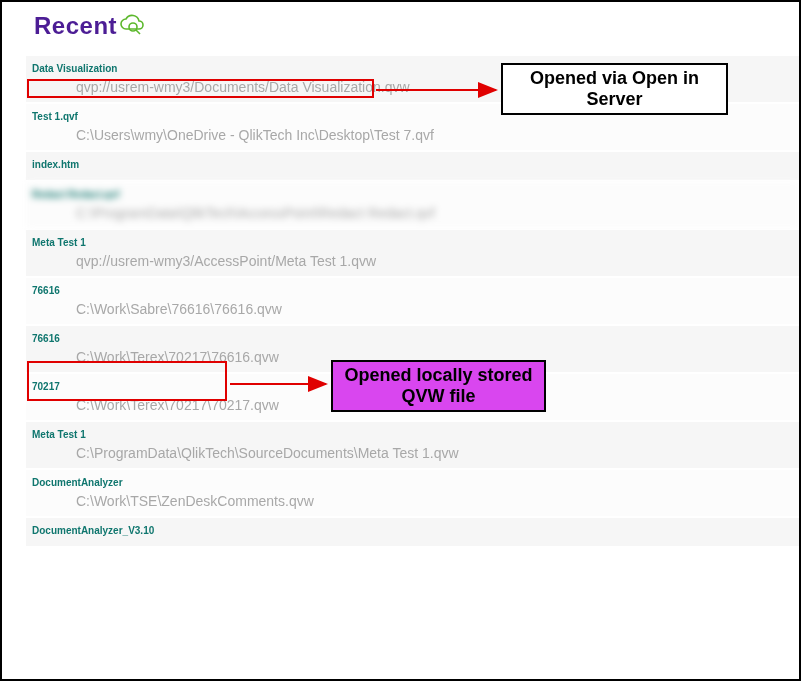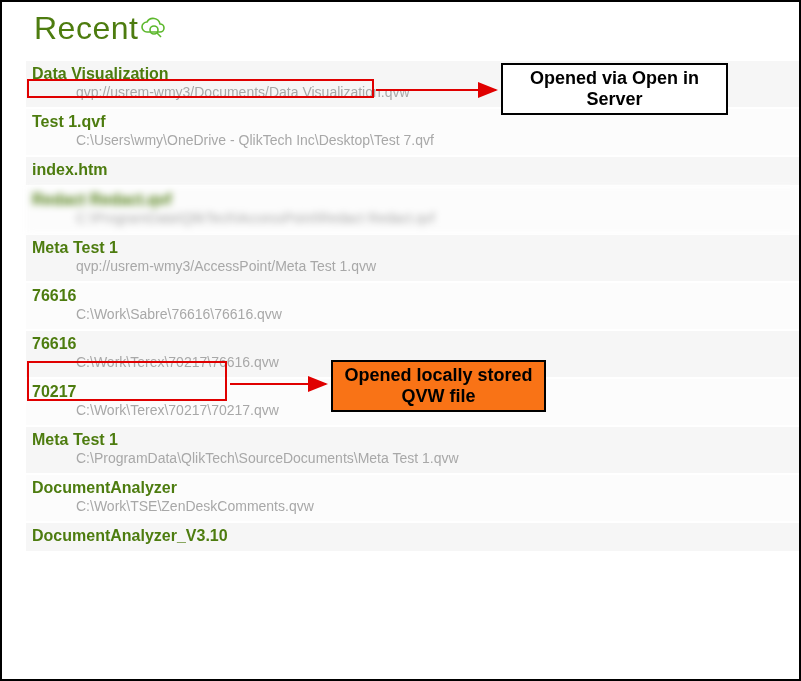--- a/index.html
+++ b/index.html
@@ -12,42 +12,42 @@
     padding: 8px 0 0 24px;
     border: 2px solid #000;
   }
   .header {
     display: flex;
     align-items: center;
     margin-bottom: 14px;
     padding-left: 8px;
   }
   .header-title {
-    font-size: 32px;
-    font-weight: 400;
-    color: #4d7c0f;
+    font-size: 24px;
+    font-weight: 700;
+    color: #4c1d95;
     letter-spacing: 0.5px;
   }
   .header-icon {
     margin-left: 2px;
     margin-top: 2px;
   }
   .list { }
   .item {
     padding: 4px 6px 6px 6px;
     margin-bottom: 2px;
     cursor: pointer;
     position: relative;
   }
   .item:nth-child(odd) { background: #f6f6f6; }
   .item:nth-child(even) { background: #fcfcfc; }
   .item-title {
-    font-size: 16px;
+    font-size: 10px;
     font-weight: 700;
-    color: #4d7c0f;
+    color: #0f766e;
     line-height: 18px;
   }
   .item-path {
     font-size: 14px;
     color: #a8a8a8;
     line-height: 18px;
     margin-left: 44px;
   }
   .redbox1 {
     position: absolute;
@@ -93,21 +93,21 @@
     color: #000;
     line-height: 21px;
     pointer-events: none;
   }
   .callout2 {
     position: absolute;
     left: 329px;
     top: 358px;
     width: 215px;
     border: 2px solid #000;
-    background: #f97316;
+    background: #d946ef;
     padding: 3px 4px;
     text-align: center;
     font-size: 18px;
     font-weight: 700;
     color: #000;
     line-height: 21px;
     pointer-events: none;
   }
   .blurred { filter: blur(3.5px); }
 </style>

